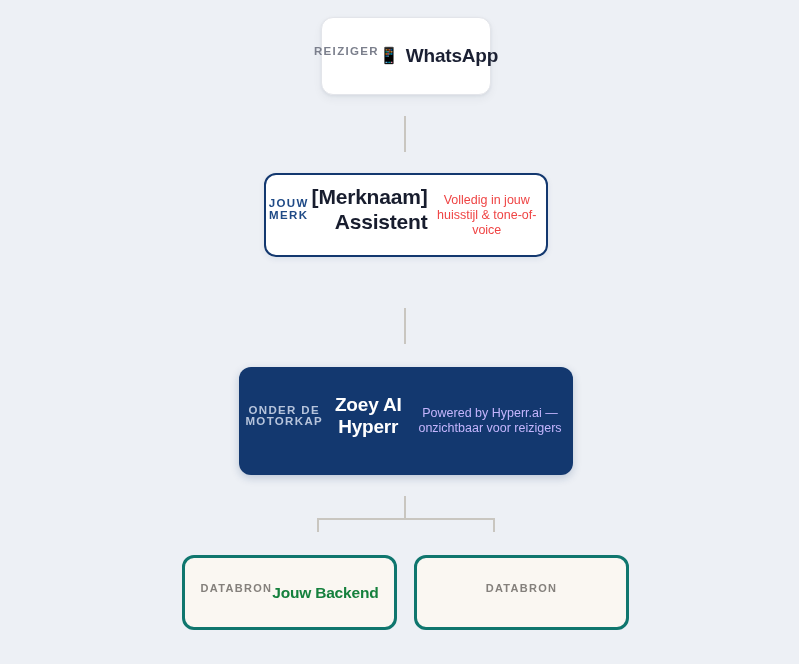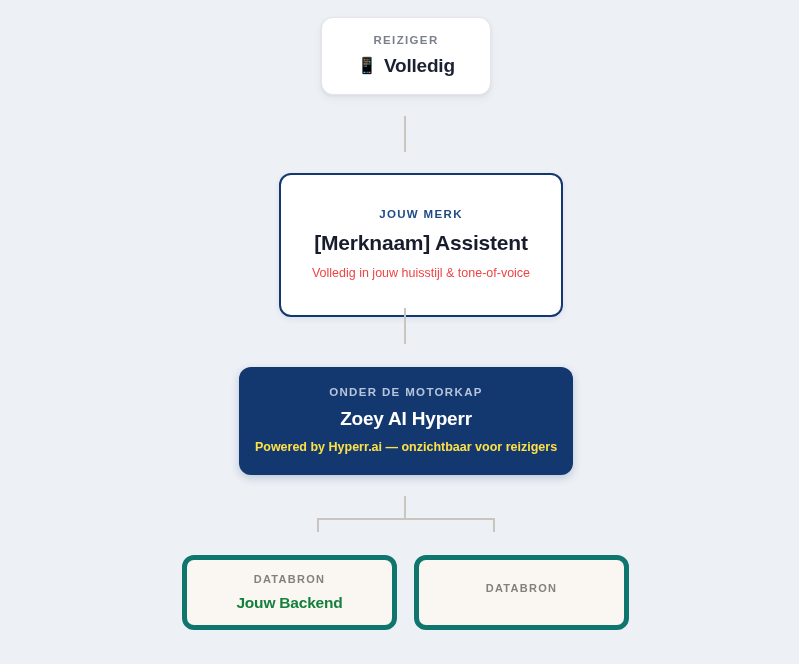--- a/index.html
+++ b/index.html
@@ -20,21 +20,21 @@
   #diagram {
     position: relative;
     width: 799px;
     height: 664px;
   }
 
   
   .card {
     position: absolute;
     display: flex;
-    flex-direction: column;
+    flex-direction: row;
     align-items: center;
     justify-content: center;
     border-radius: 12px;
     text-align: center;
   }
 
   .eyebrow {
     font-size: 11.5px;
     font-weight: 700;
     letter-spacing: 1.35px;
@@ -76,24 +76,24 @@
     gap: 7px;
   }
   .phone-glyph {
     font-size: 16px;
     line-height: 1;
     display: inline-block;
   }
 
   
   #card-brand {
-    left: 279px;
+    left: 264px;
     top: 173px;
     width: 284px;
-    height: 144px;
+    height: 84px;
     background: #ffffff;
     border: 2px solid #13386f;
     box-shadow: 0 2px 6px rgba(19,56,111,0.08);
   }
   #card-brand .eyebrow {
     color: #1f4a86;
     margin-bottom: 11px;
   }
   #card-brand .title {
     font-size: 21px;
@@ -117,31 +117,30 @@
   #card-engine .eyebrow {
     color: #b6c4dc;
     margin-bottom: 10px;
   }
   #card-engine .title {
     font-size: 19px;
     color: #ffffff;
     margin-bottom: 10px;
   }
   #card-engine .subtitle {
-    color: #fde047;
-    font-weight: bold;
+    color: #c4b5fd;
   }
 
   
   .card-source {
     top: 555px;
     width: 215px;
     height: 75px;
     background: #faf7f2;
-    border: 5px solid #0f766e;
+    border: 3px solid #0f766e;
   }
   #card-source-backend { left: 182px; }
   #card-source-destination { left: 414px; }
   .card-source .eyebrow {
     color: #84807c;
     margin-bottom: 9px;
     font-size: 11px;
     letter-spacing: 1.3px;
   }
   .card-source .title {
@@ -166,21 +165,21 @@
 </style>
 </head>
 <body>
 
 <div id="diagram">
 
   <div class="card" id="card-traveller">
     <div class="eyebrow">REIZIGER</div>
     <div class="title">
       <span class="phone-glyph">📱</span>
-      <span>Volledig</span>
+      <span>WhatsApp</span>
     </div>
   </div>
 
   <div class="connector v-line" id="connector-traveller-brand"></div>
 
   <div class="card" id="card-brand">
     <div class="eyebrow">JOUW MERK</div>
     <div class="title">[Merknaam] Assistent</div>
     <div class="subtitle">Volledig in jouw huisstijl &amp; tone-of-voice</div>
   </div>

